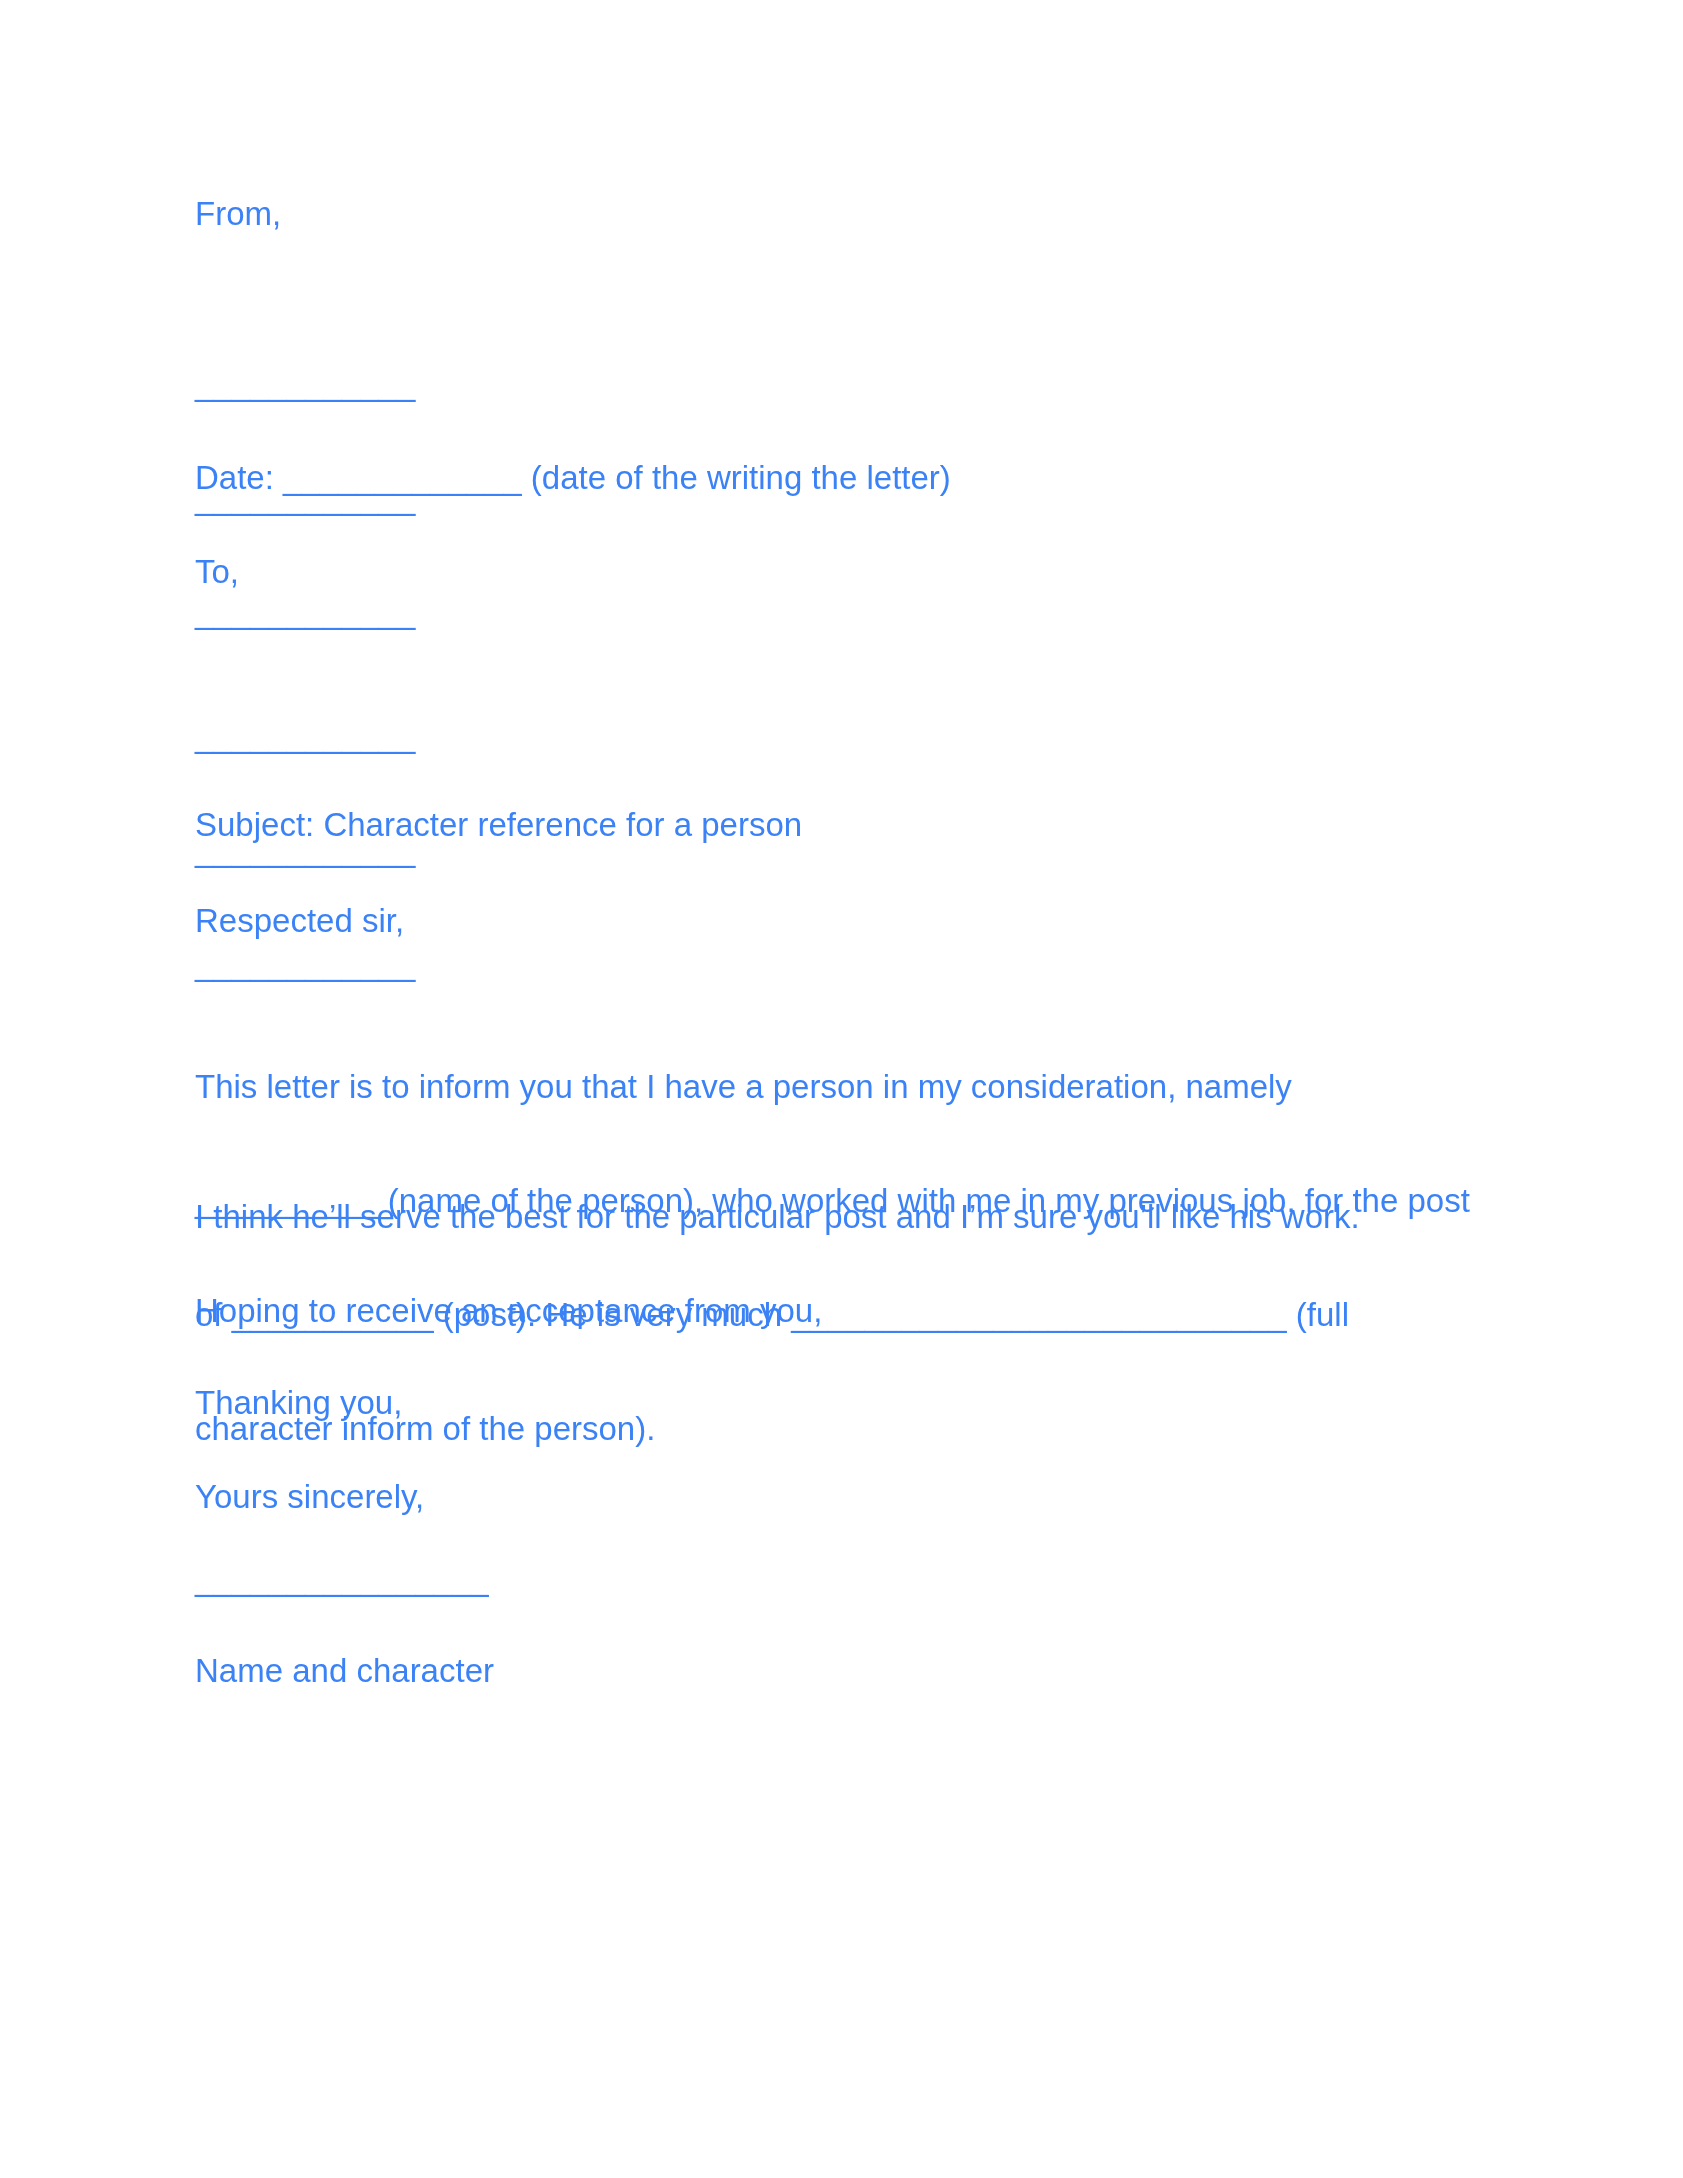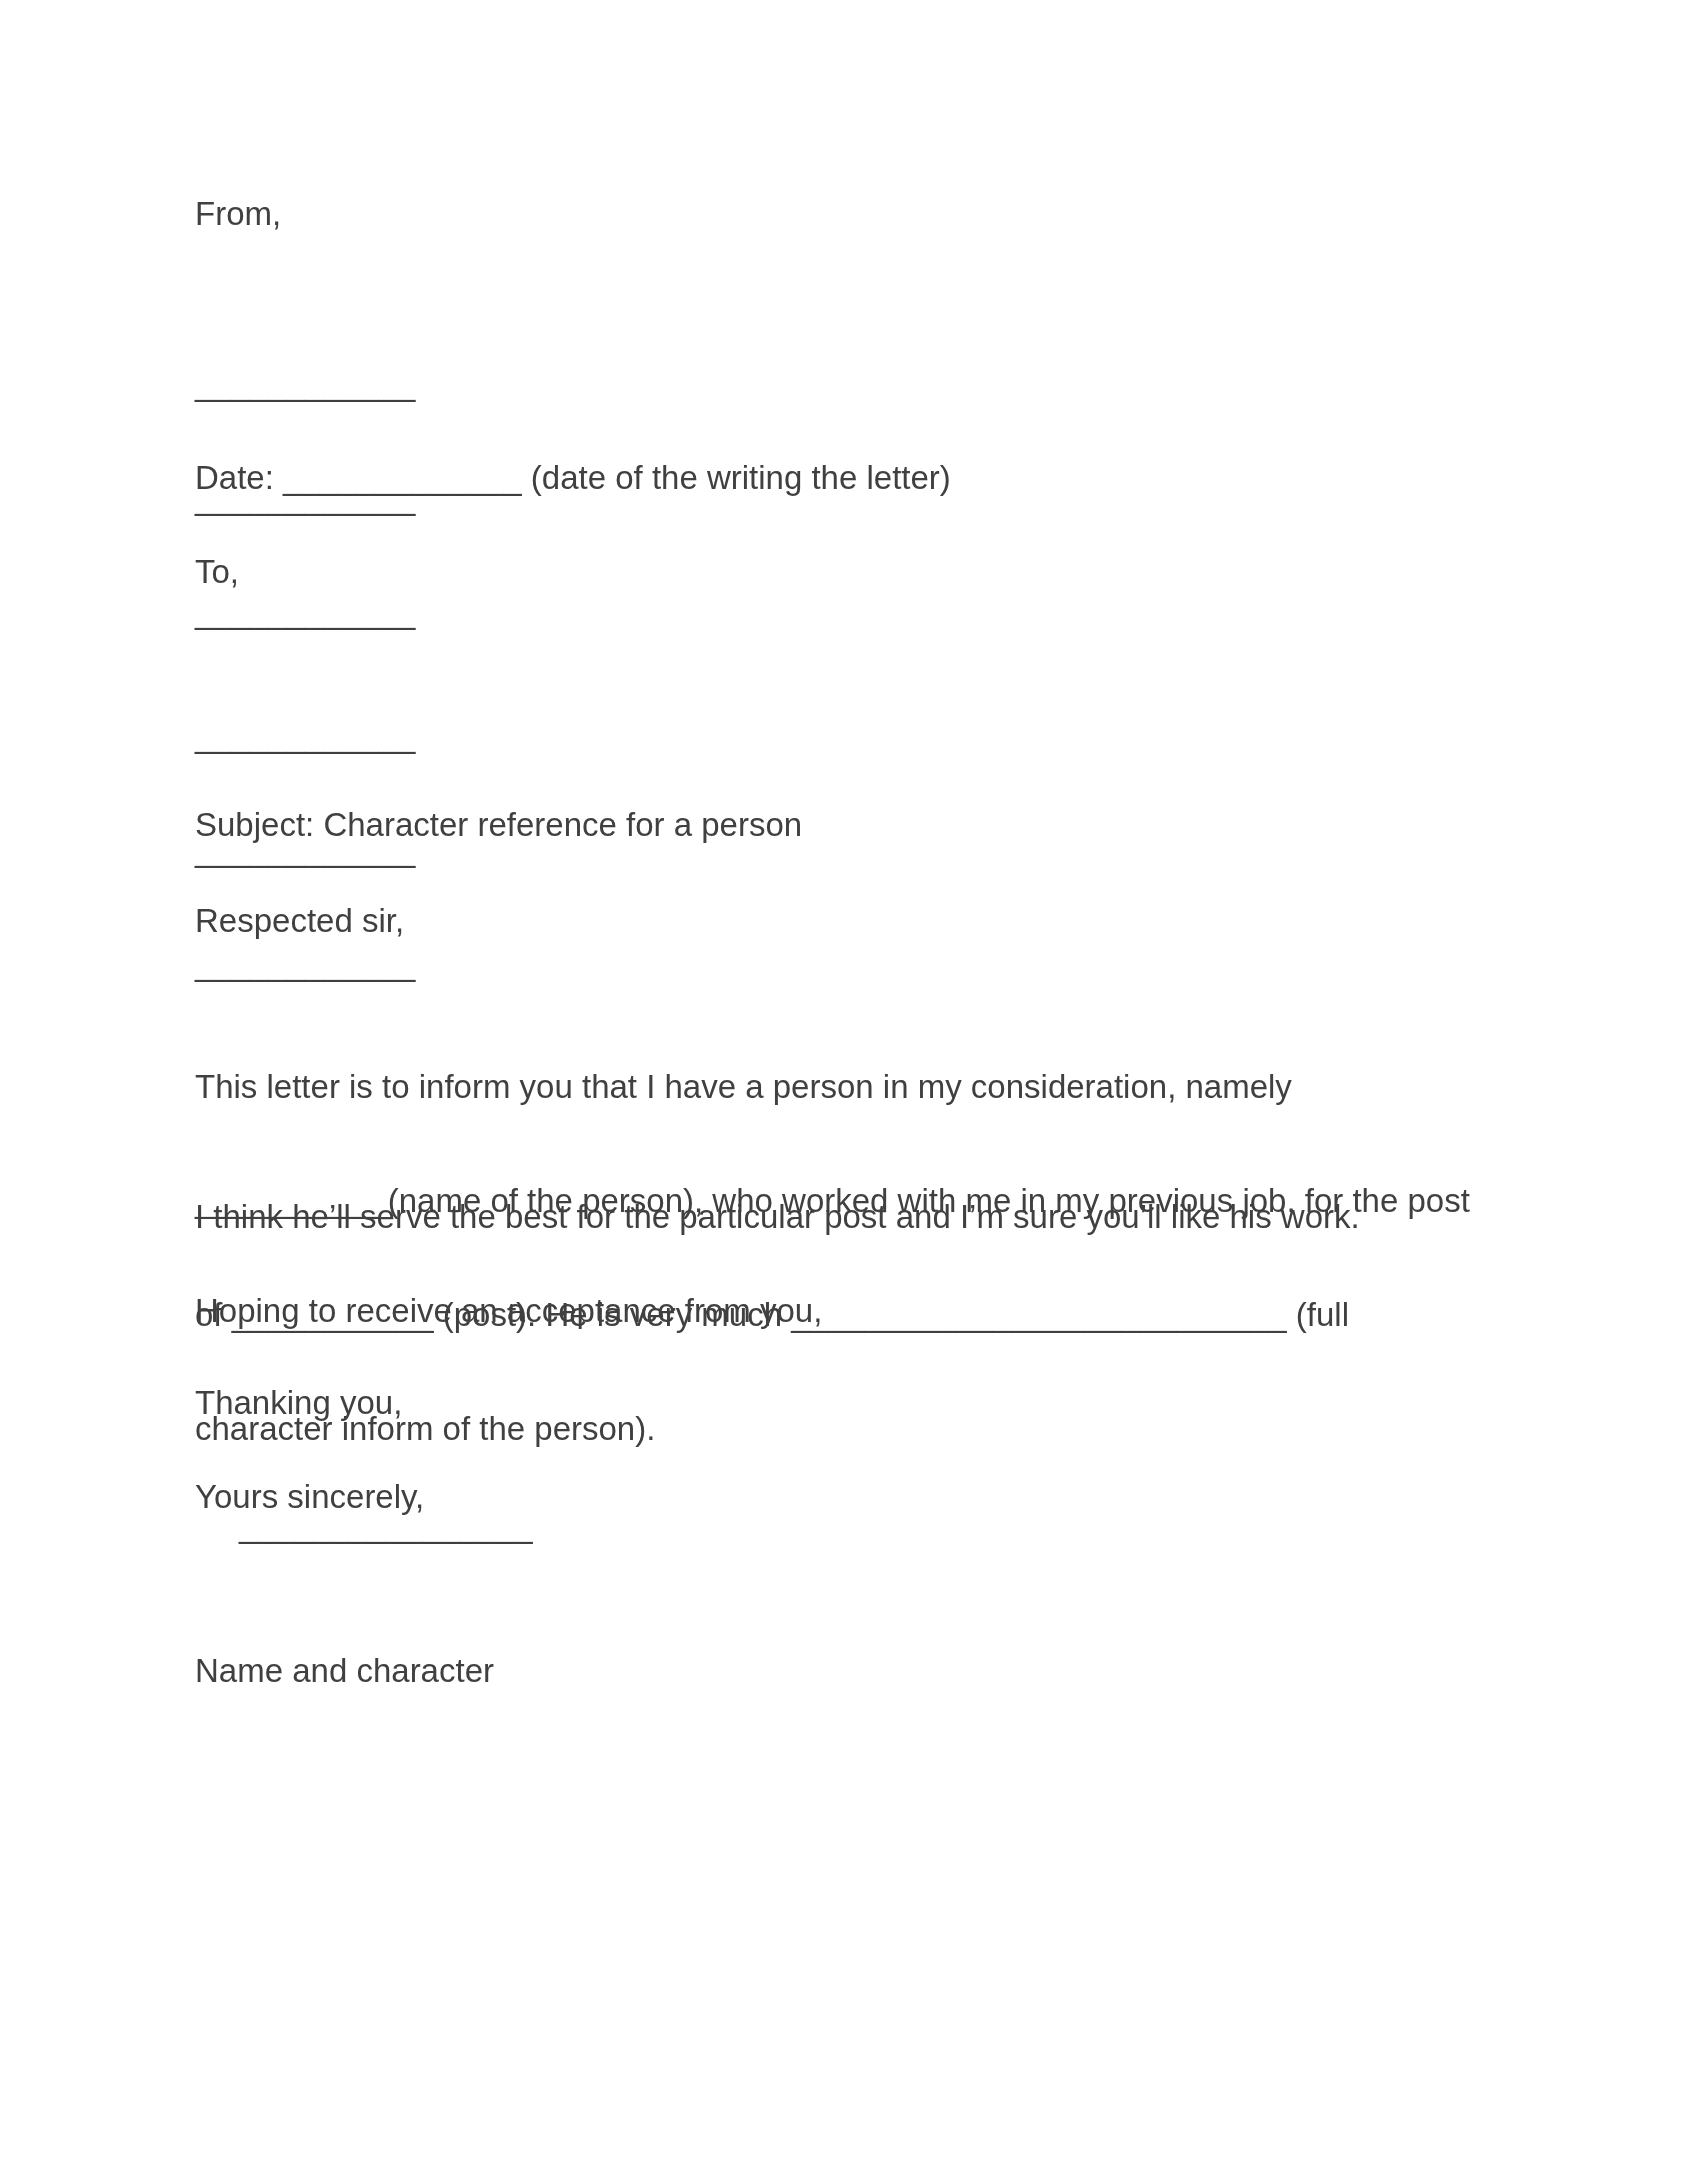--- a/index.html
+++ b/index.html
@@ -8,21 +8,21 @@
     background: #e8e8e8;
   }
   .page {
     position: relative;
     width: 1683px;
     height: 2178px;
     background: #ffffff;
     font-family: "Liberation Sans", "DejaVu Sans", sans-serif;
     font-size: 33px;
     line-height: 38px;
-    color: #404040;
+    color: #3b82f6;
     overflow: hidden;
   }
   .block {
     position: absolute;
     left: 195px;
     width: 1307px;
     margin: 0;
     white-space: pre-wrap;
   }
   .t-from      { top: 195px; }
@@ -30,21 +30,21 @@
   .t-date      { top: 459px; }
   .t-to        { top: 553px; }
   .t-addr2     { top: 641px; }
   .t-subject   { top: 806px; }
   .t-respected { top: 902px; }
   .t-para      { top: 992px; }
   .t-ithink    { top: 1198px; }
   .t-hoping    { top: 1292px; }
   .t-thanking  { top: 1384px; }
   .t-yours     { top: 1478px; }
-  .t-sigline   { top: 1507px; margin-left: 44px; }
+  .t-sigline   { top: 1560px; }
   .t-namesig   { top: 1652px; }
 </style>
 </head>
 <body>
 
 <div class="page">
 
   <p class="block t-from">From,</p>
 
   <div class="block t-addr1">

